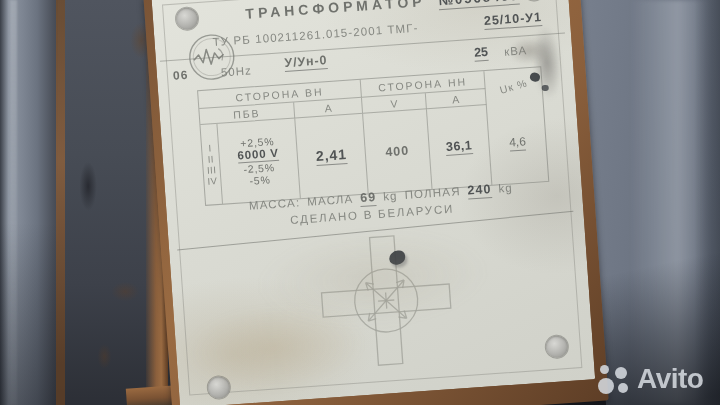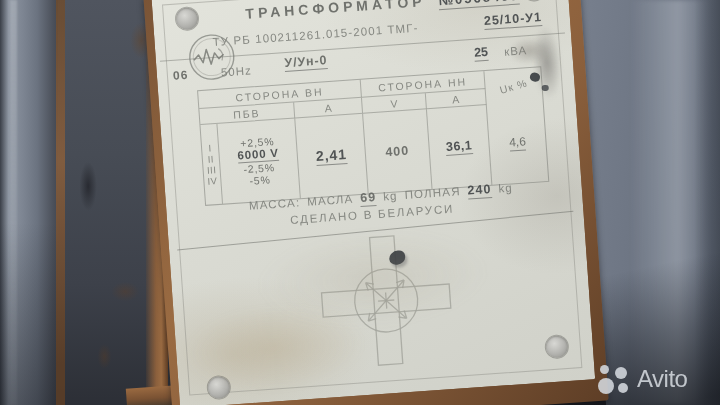--- a/index.html
+++ b/index.html
@@ -131,21 +131,21 @@
   .stain-c{position:absolute;left:86px;top:248px;width:230px;height:96px;background:radial-gradient(closest-side,rgba(150,140,118,.16),rgba(150,140,118,0));filter:blur(4px);border-radius:50%;}
 
   
   .watermark{position:absolute;left:598px;top:358px;width:118px;height:42px;display:flex;align-items:center;gap:6px;z-index:9;}
   .av-dots{position:relative;width:33px;height:33px;}
   .av-dot{position:absolute;border-radius:50%;background:rgba(212,216,222,.88);}
   .av-d1{left:2px;top:2px;width:9px;height:9px;}
   .av-d2{left:17px;top:4px;width:12px;height:12px;}
   .av-d3{left:0px;top:15px;width:16px;height:16px;}
   .av-d4{left:20px;top:20px;width:10px;height:10px;}
-  .av-text{font-size:24px;font-weight:normal;color:rgba(212,216,222,.88);letter-spacing:-.5px;}
+  .av-text{font-size:28px;font-weight:bold;color:rgba(212,216,222,.88);letter-spacing:-.5px;}
 </style>
 </head>
 <body>
 
 <div class="stage">
 
   <div class="tank"></div>
   <div class="tank-highlight"></div>
   <div class="right-shade"></div>
   <div class="left-panel">

